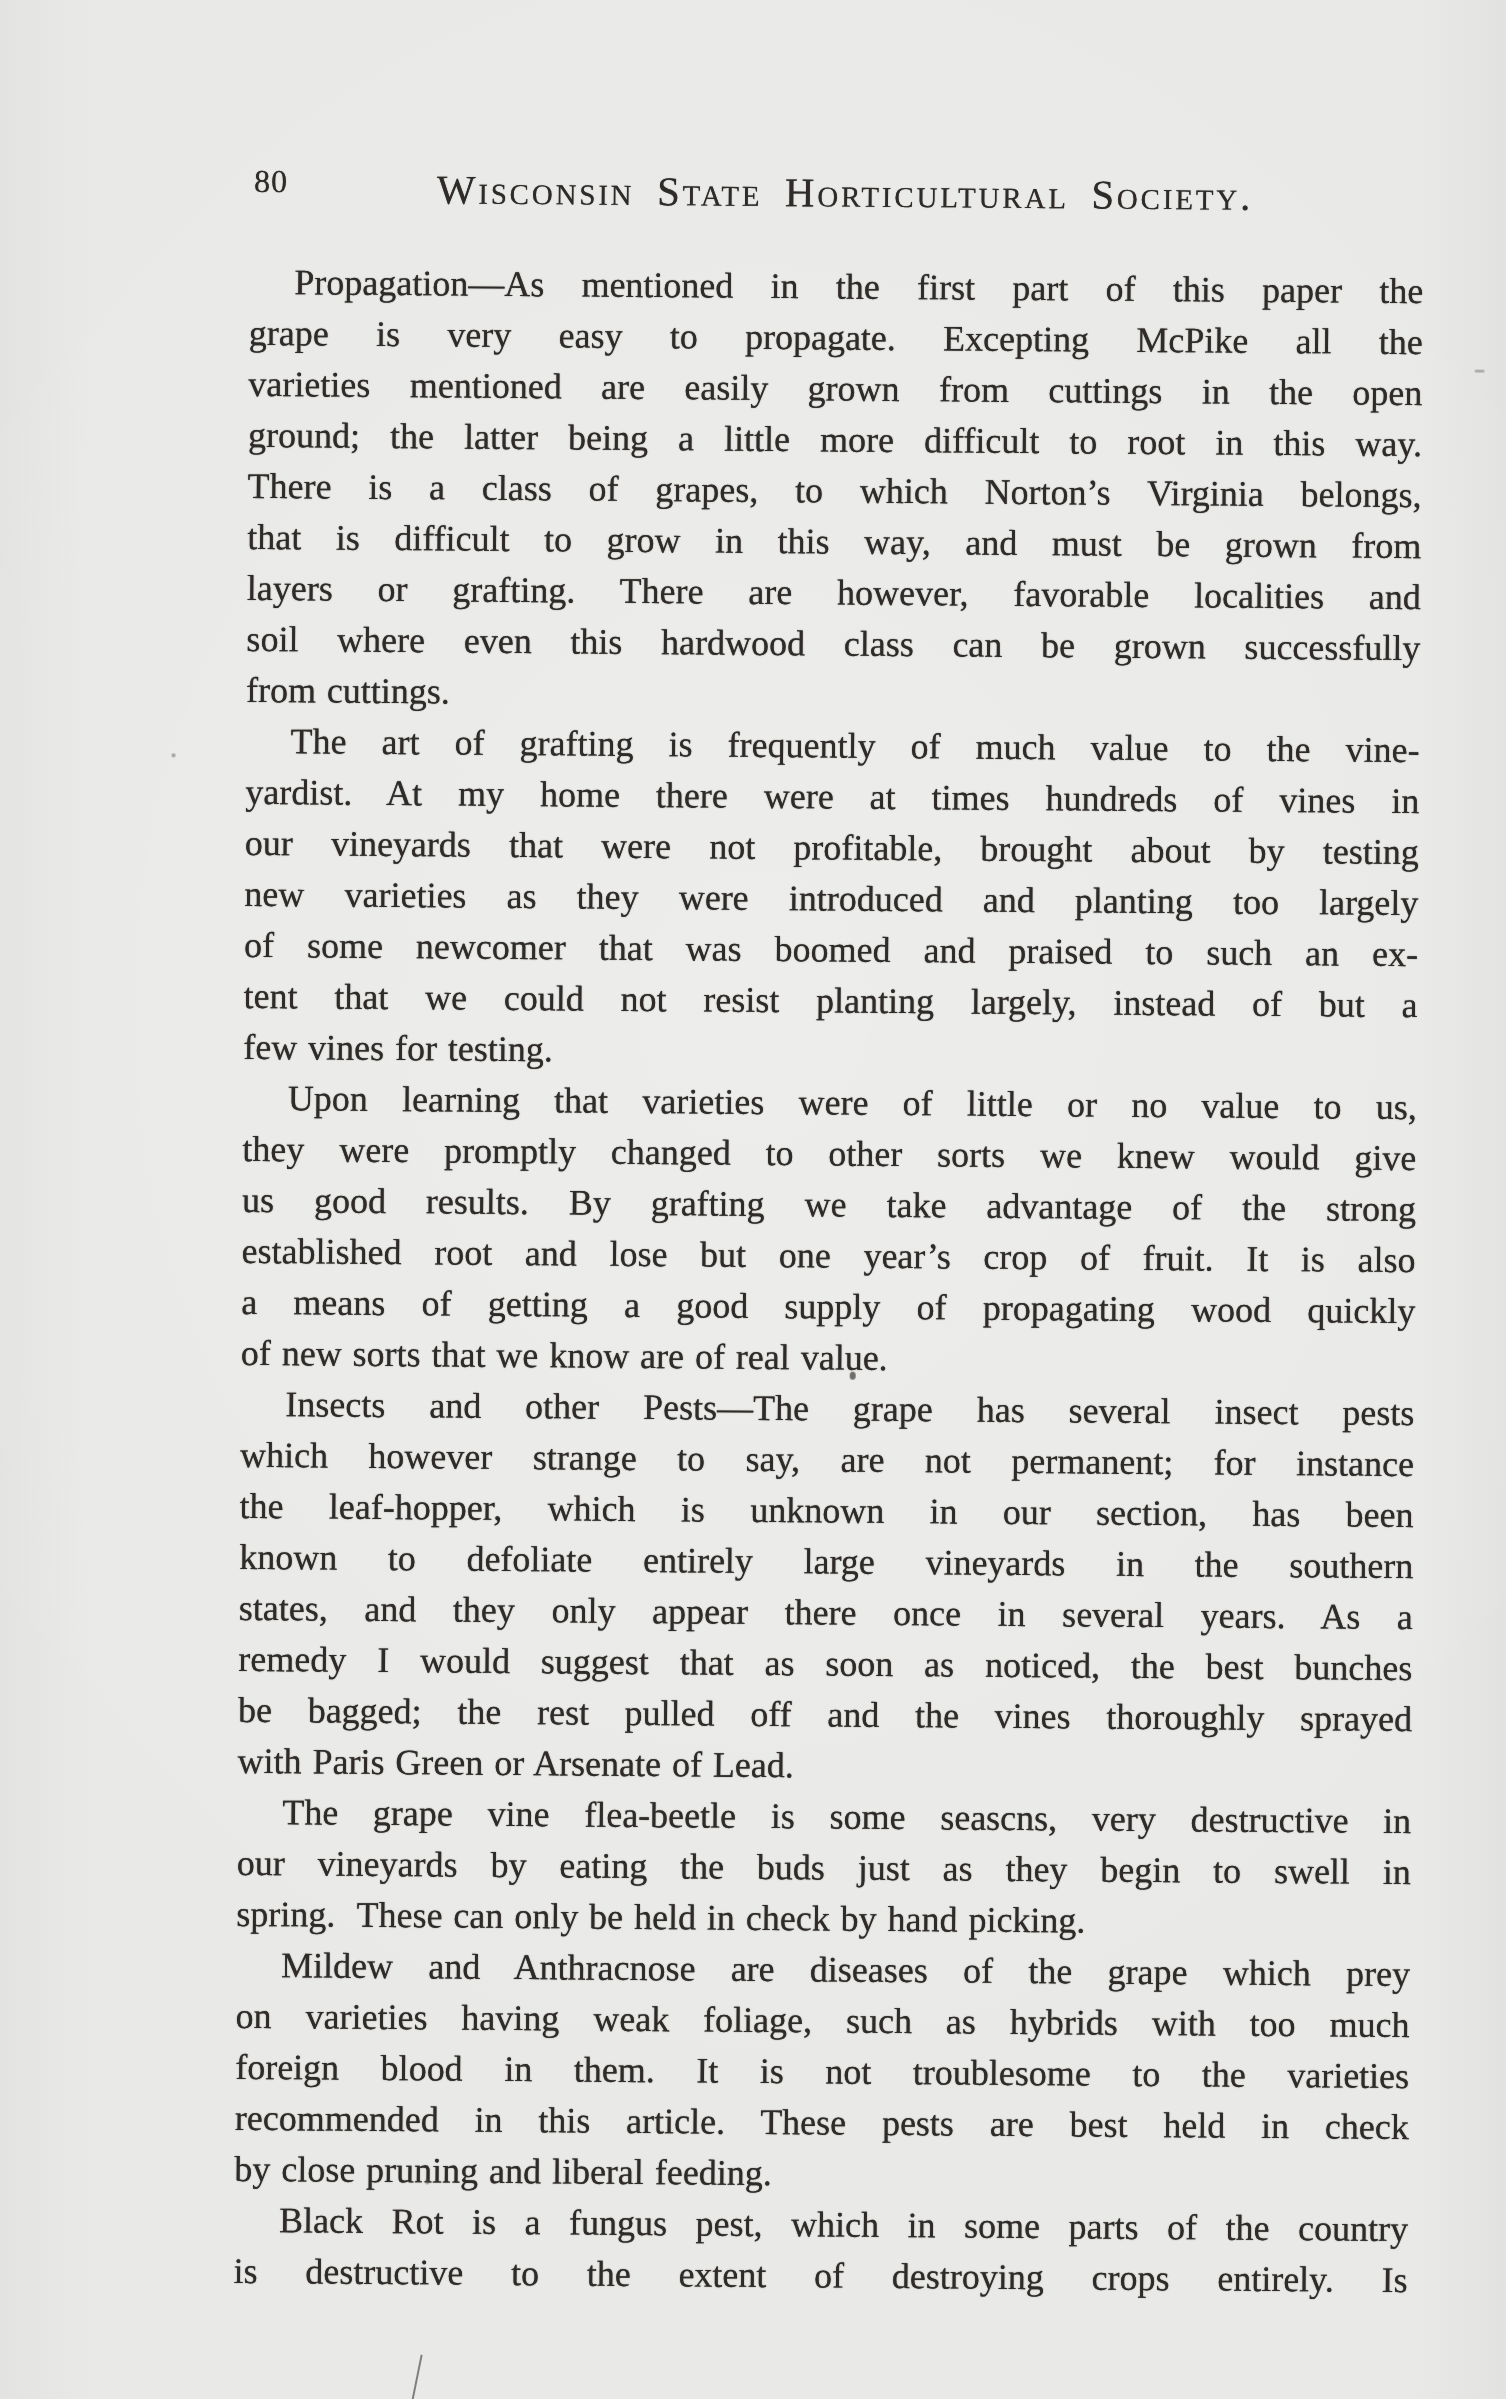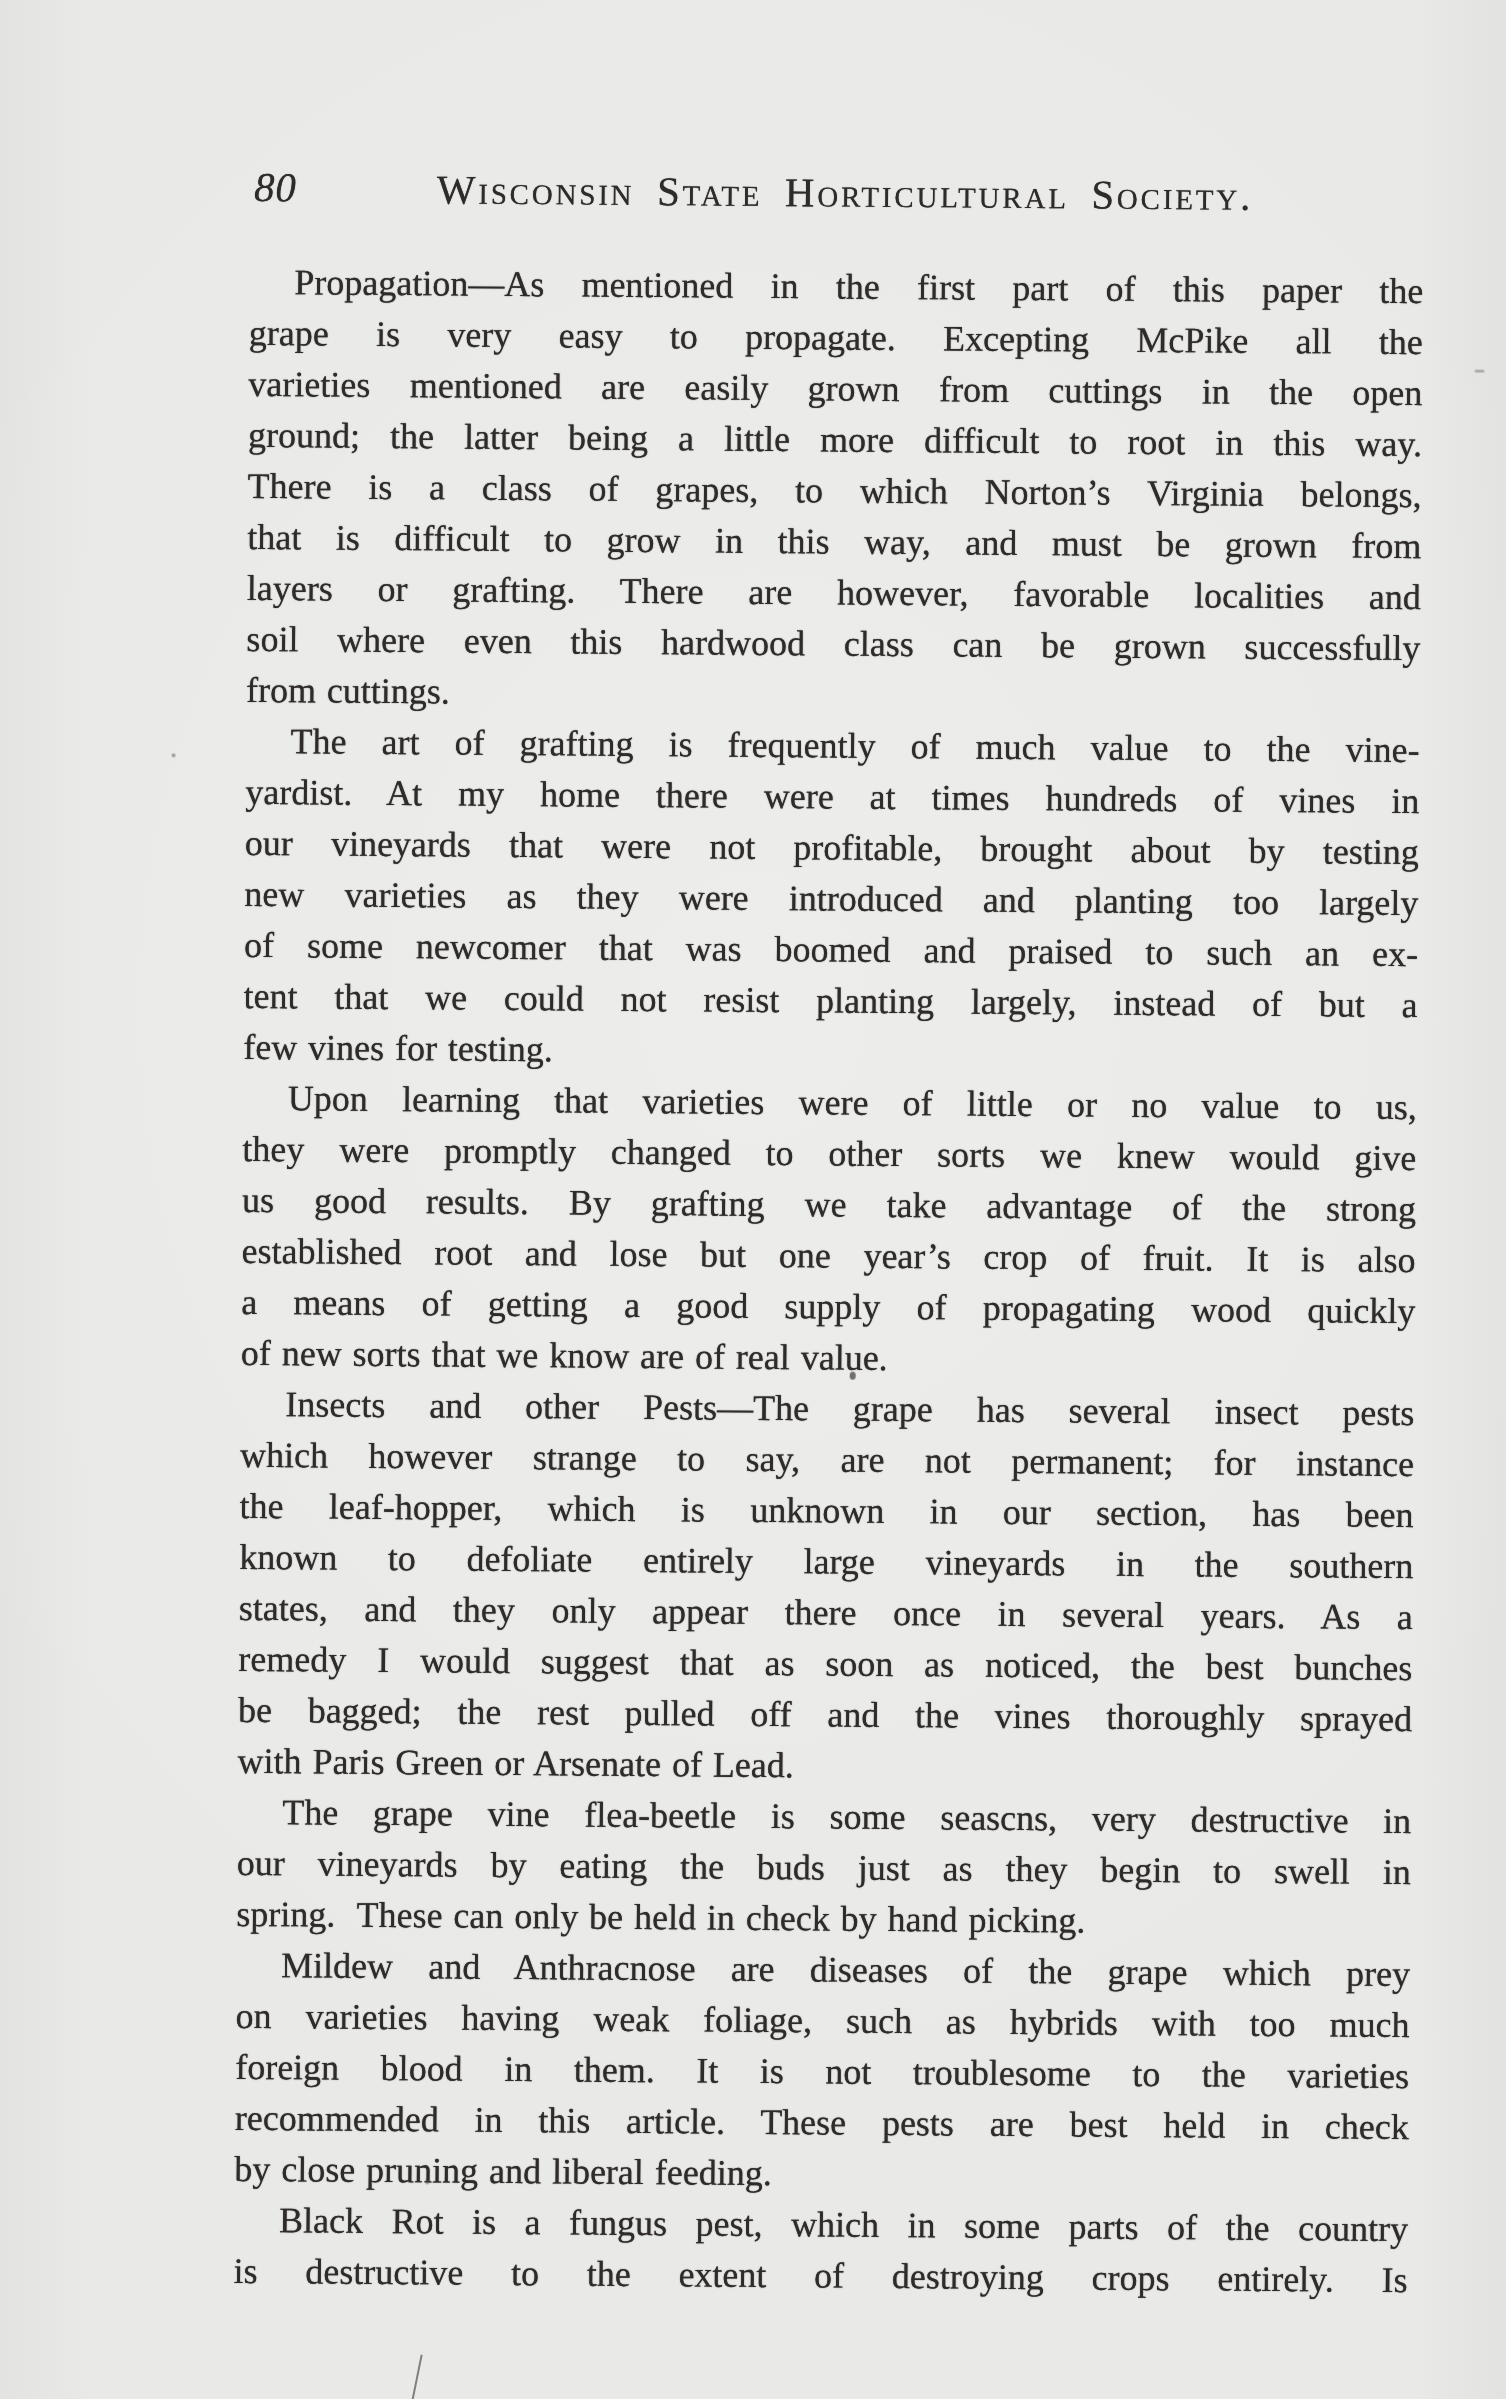--- a/index.html
+++ b/index.html
@@ -30,24 +30,23 @@
     position: absolute;
     top: 163px;
     left: 0;
     width: 100%;
     height: 47px;
   }
   .page-number {
     position: absolute;
     left: 254px;
     top: 0;
-    font-size: 41px;
+    font-size: 32px;
     letter-spacing: 0.9px;
     text-shadow: 0 0 0.8px rgba(46,43,41,0.85);
-    font-style: italic;
   }
   .head-title {
     position: absolute;
     left: 845px;
     top: 0.9px;
     transform: translateX(-50%);
     white-space: nowrap;
     font-variant: small-caps;
     font-size: 41px;
     letter-spacing: 2.8px;

